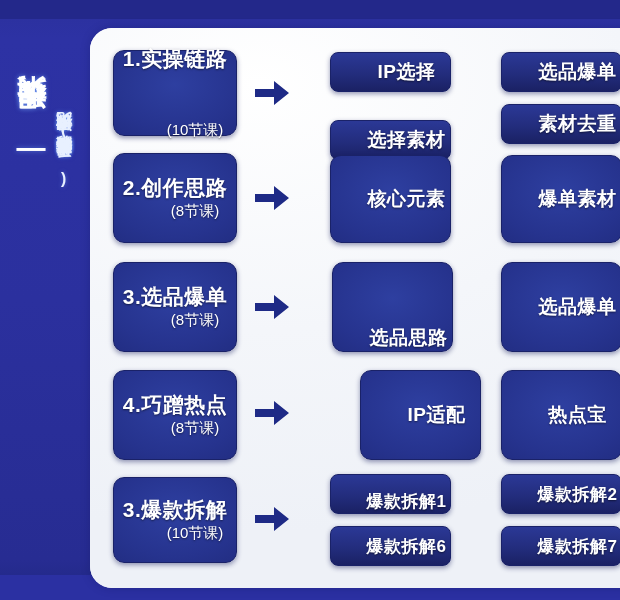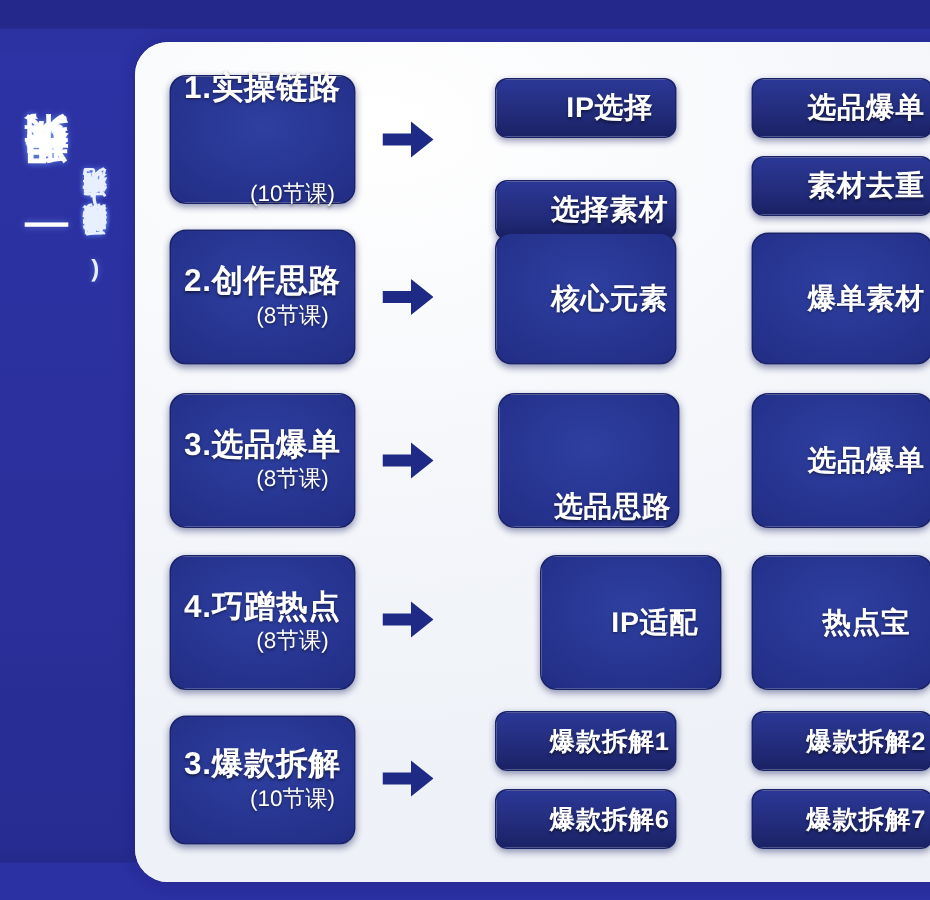--- a/index.html
+++ b/index.html
@@ -248,21 +248,21 @@
 
   <div class="box" style="left:113px; top:477px; width:122px; height:84px;">
     <div class="t-main">3.爆款拆解</div>
     <div class="t-sub">(10节课)</div>
   </div>
   <div class="arrow" style="left:255px; top:506px;">
     <svg width="34" height="26" viewBox="0 0 34 26">
       <path d="M0 9 L19 9 L19 1 L34 13 L19 25 L19 17 L0 17 Z" fill="#1e2a86"></path>
     </svg>
   </div>
-  <div class="box small" style="left:330px; top:474px; width:119px; height:38px;">
+  <div class="box small" style="left:330px; top:474px; width:119px; height:38px;justify-content:flex-end;">
     <div class="t-label sm">爆款拆解1</div>
   </div>
   <div class="box small" style="left:330px; top:526px; width:119px; height:38px;">
     <div class="t-label sm">爆款拆解6</div>
   </div>
   <div class="box small" style="left:501px; top:474px; width:119px; height:38px;">
     <div class="t-label sm">爆款拆解2</div>
   </div>
   <div class="box small" style="left:501px; top:526px; width:119px; height:38px;">
     <div class="t-label sm">爆款拆解7</div>

